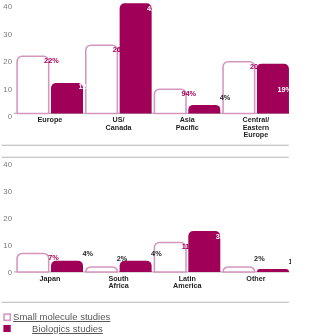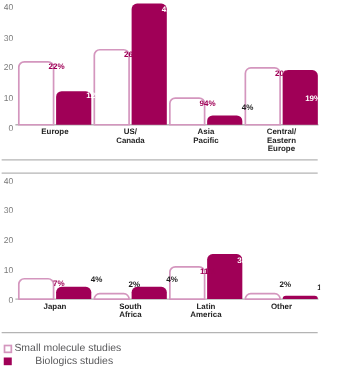--- a/index.html
+++ b/index.html
@@ -3,21 +3,21 @@
 <meta charset="utf-8">
 <style>
   html,body{margin:0;padding:0;background:#ffffff;}
   body{width:291px;height:336px;overflow:hidden;font-family:"Liberation Sans",sans-serif;}
   .root{position:relative;width:291px;height:336px;background:#fff;}
   svg.layer{position:absolute;left:0;top:0;width:291px;height:336px;overflow:visible;}
   .ytick{position:absolute;font-size:7.8px;color:#7a7a7a;text-align:right;width:12px;left:0px;line-height:7.8px;}
   .blabel{position:absolute;font-size:7.3px;font-weight:bold;text-align:right;line-height:8px;}
   .cat{position:absolute;font-size:7.2px;font-weight:bold;color:#1f1f1f;text-align:center;}
   .catline{position:absolute;left:0;width:80px;}
-  .legend-tx{position:absolute;font-size:9.5px;color:#58585a;line-height:9.5px;white-space:nowrap;}
+  .legend-tx{position:absolute;font-size:9.5px;color:#58585a;line-height:9.5px;white-space:nowrap;text-decoration:underline;}
 </style>
 </head>
 <body>
 
 <div class="root">
   <svg class="layer" id="vec" viewBox="0 0 291 336">
       <line x1="1.5" y1="145.3" x2="288.8" y2="145.3" stroke="#b4b4b4" stroke-width="1.1"></line>
       <line x1="1.5" y1="157.3" x2="288.8" y2="157.3" stroke="#b4b4b4" stroke-width="1.1"></line>
       <line x1="1.5" y1="302.3" x2="288.8" y2="302.3" stroke="#b4b4b4" stroke-width="1.1"></line>
       <line x1="14" y1="113.4" x2="289.5" y2="113.4" stroke="#b4b4b4" stroke-width="1.2"></line>

